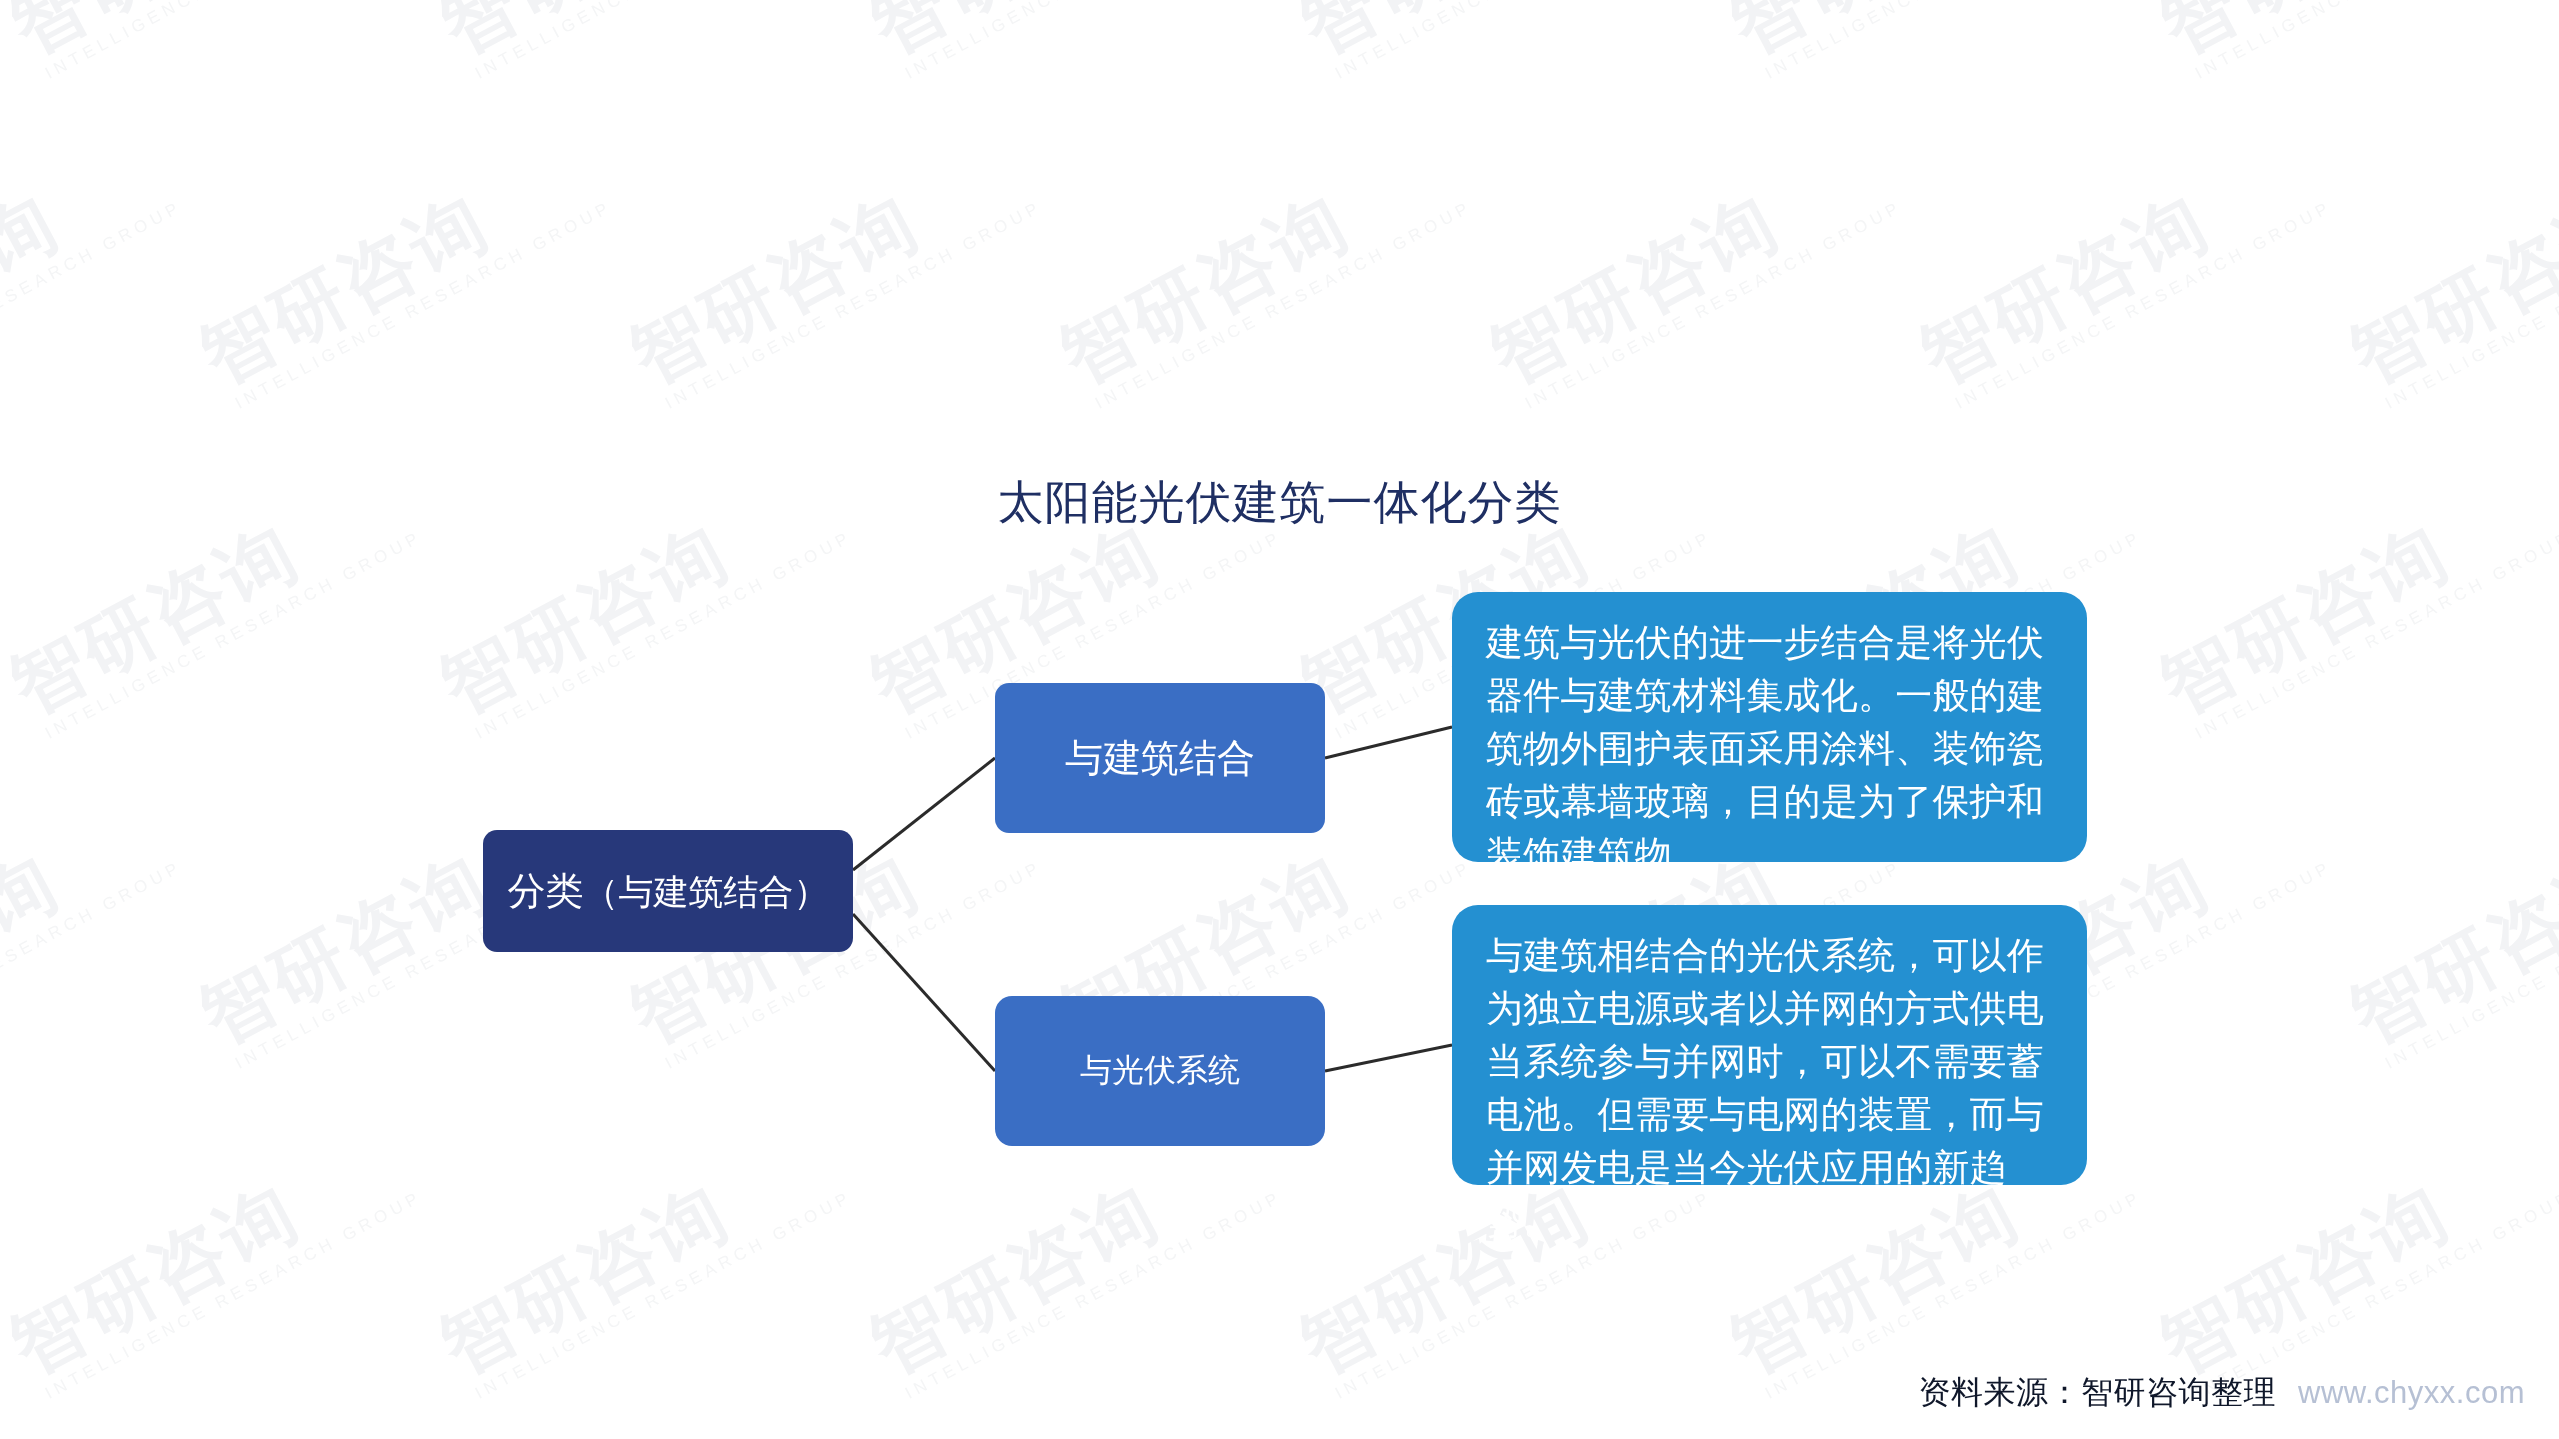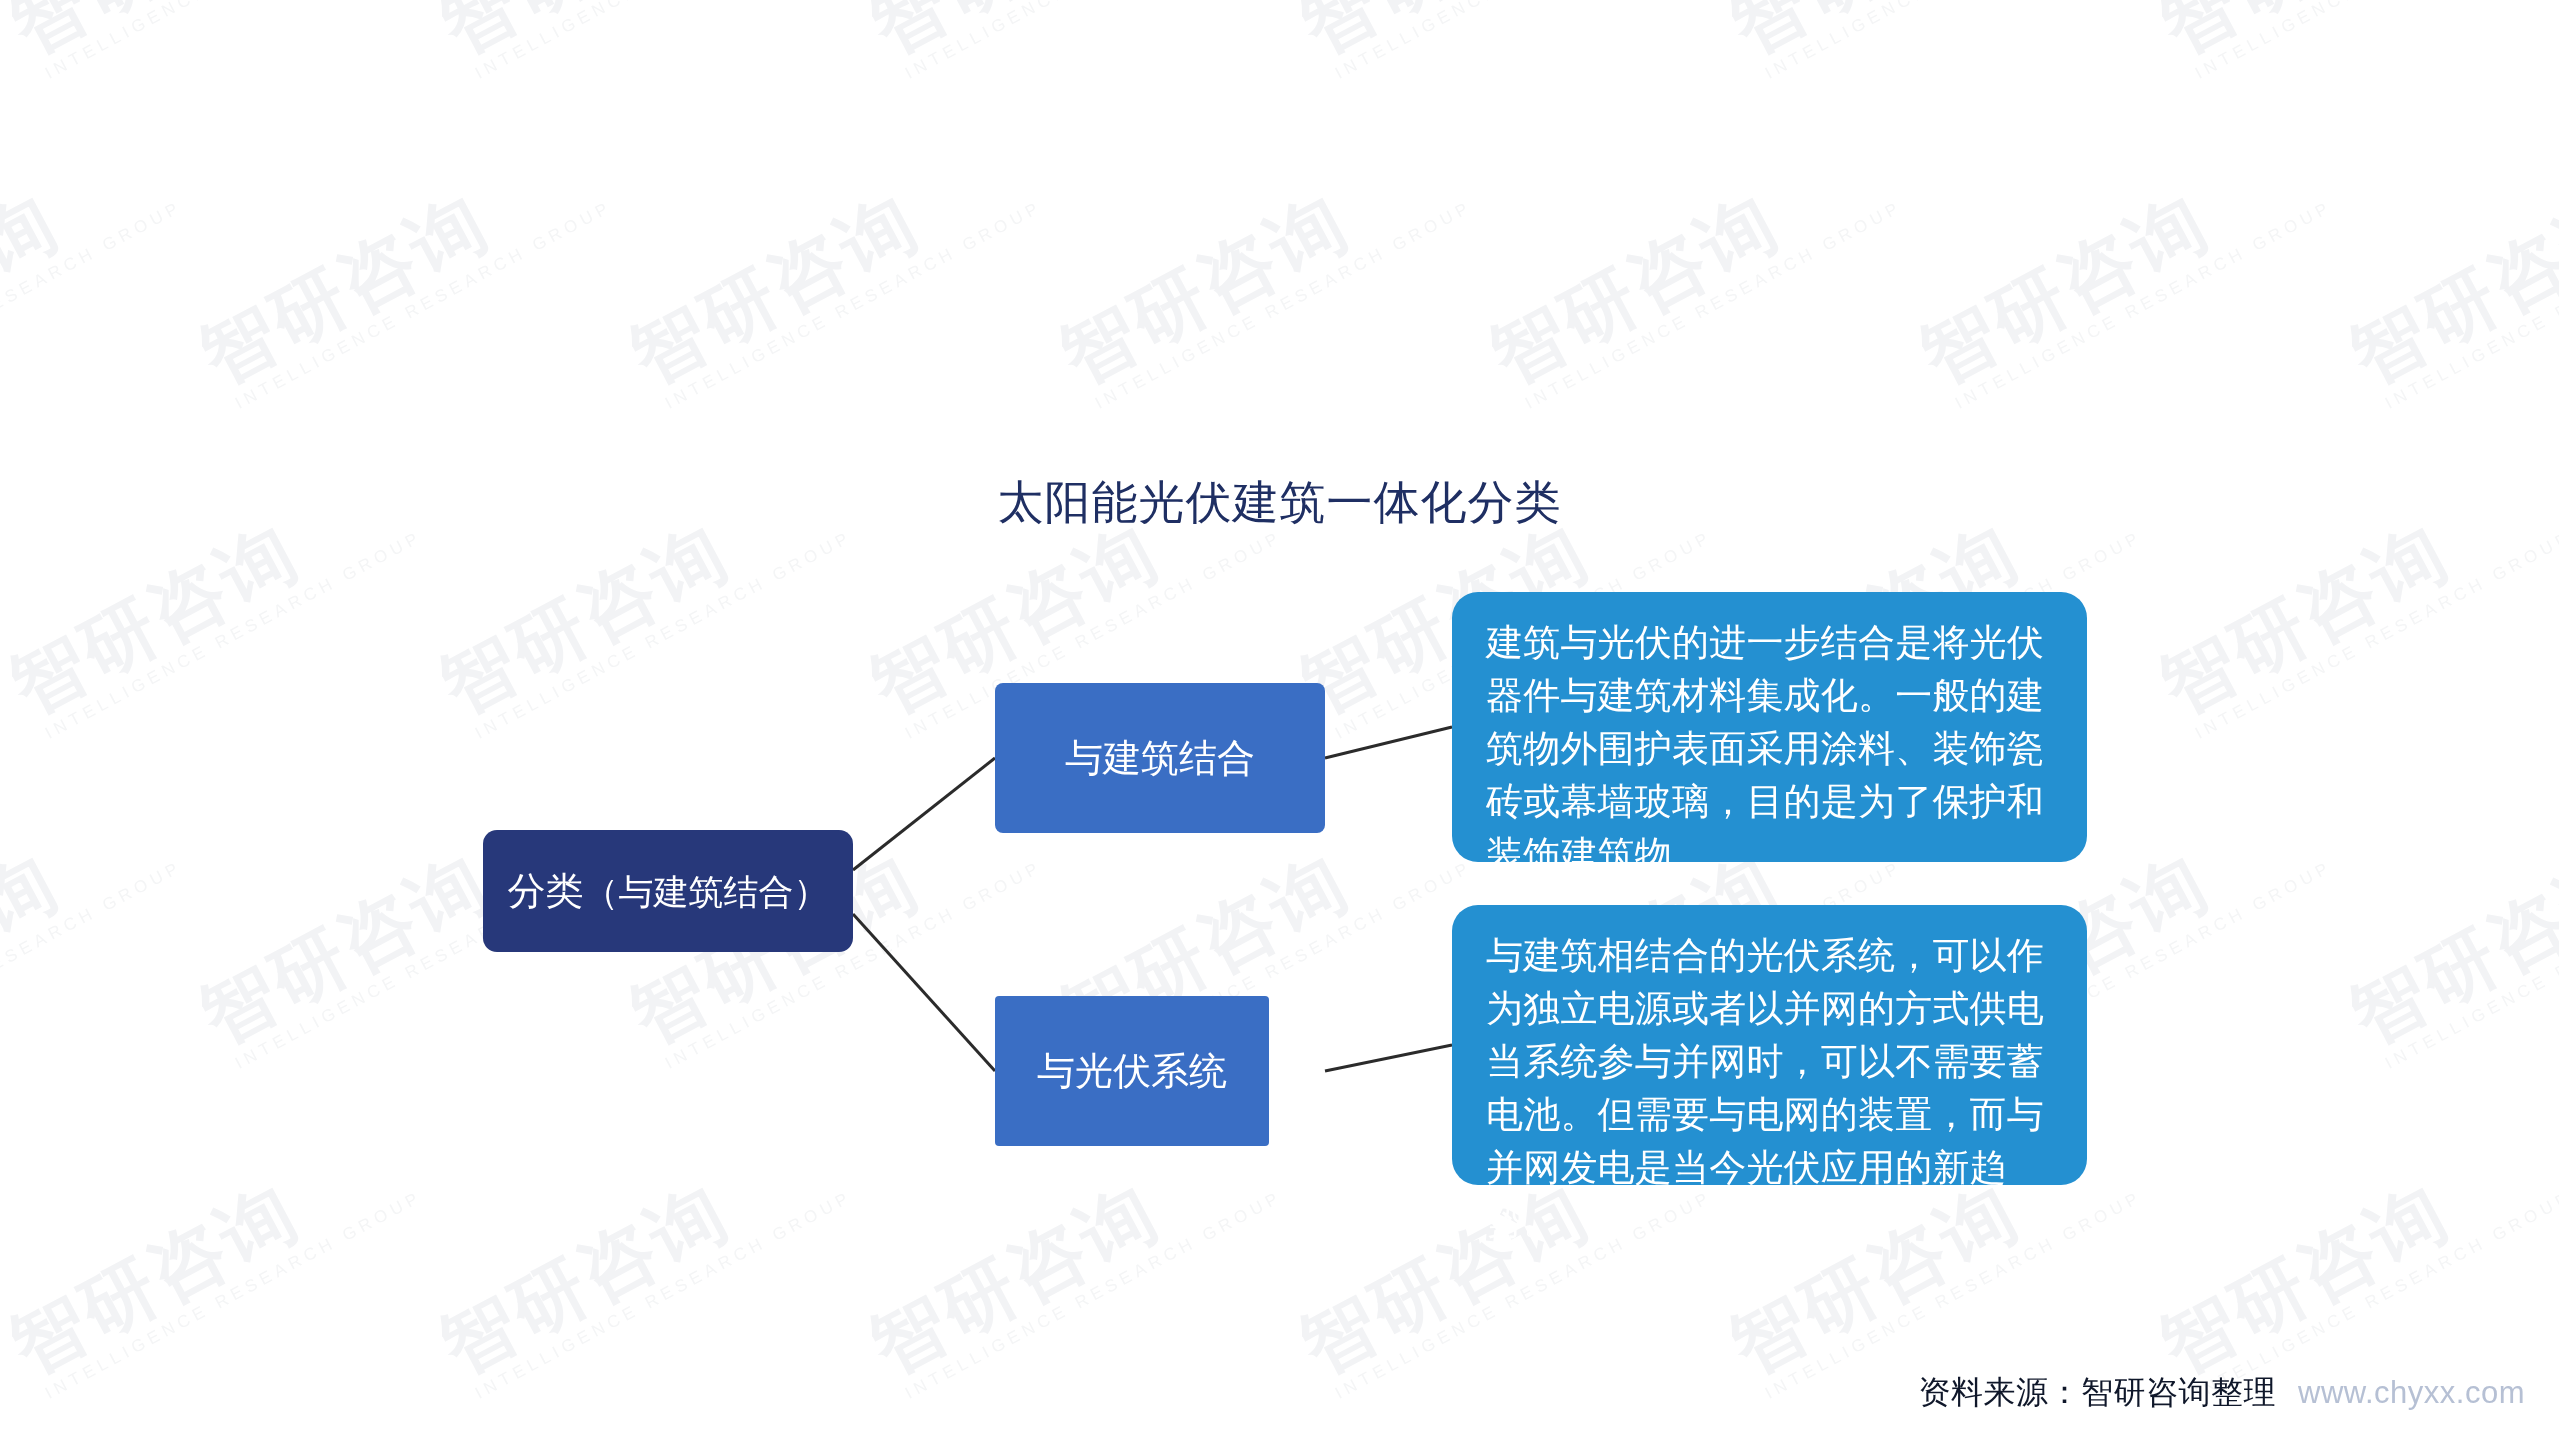--- a/index.html
+++ b/index.html
@@ -163,31 +163,31 @@
     line-height: 49px;
   }
   #node-root .root-line2 { font-size: 35px; }
 
   #node-branch-1 {
     left: 995px;
     top: 113px;
     width: 330px;
     height: 150px;
     background: #3a6ec4;
-    border-radius: 8px;
+    border-radius: 14px;
     font-size: 38px;
   }
   #node-branch-2 {
     left: 995px;
     top: 426px;
-    width: 274px;
+    width: 330px;
     height: 150px;
     background: #3a6ec4;
-    border-radius: 4px;
-    font-size: 38px;
+    border-radius: 17px;
+    font-size: 32px;
   }
 
   .desc-box {
     position: absolute;
     z-index: 3;
     box-sizing: border-box;
     background: #2490d1;
     border-radius: 26px;
     color: #ffffff;
     font-size: 37px;

